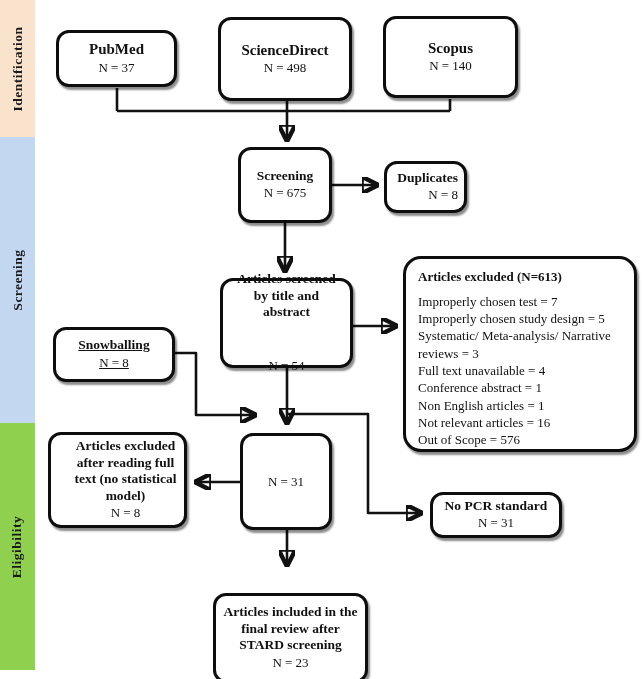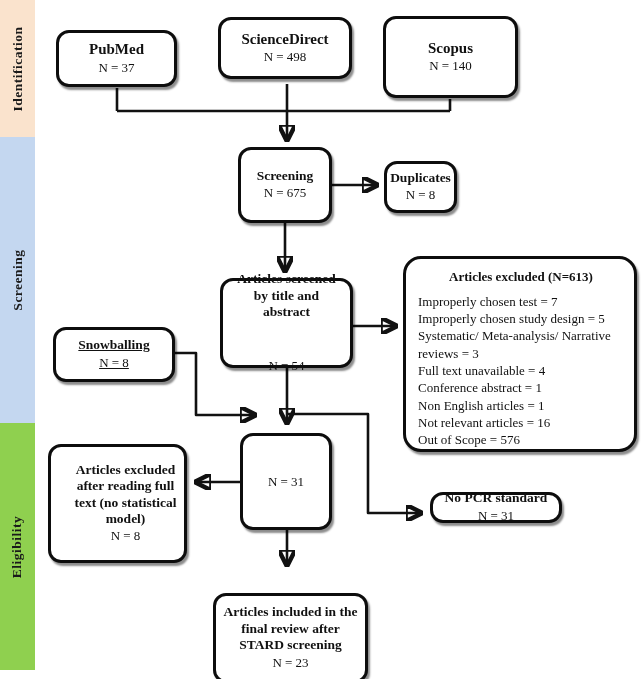--- a/index.html
+++ b/index.html
@@ -75,39 +75,39 @@
     line-height: 1.22;
   }
   .box-count {
     font-size: 13px;
     line-height: 1.3;
     margin-top: 1px;
   }
   .db-title { font-size: 15px; }   
 
   #box-pubmed        { left: 50px;  top: 30px;  width: 121px; height: 57px; margin-left: 6px; }
-  #box-sciencedirect { left: 218px; top: 17px;  width: 134px; height: 62px; }
+  #box-sciencedirect { left: 218px; top: 17px;  width: 134px; height: 84px; }
   #box-scopus        { left: 383px; top: 16px;  width: 135px; height: 82px; }
   #box-screening     { left: 238px; top: 147px; width: 94px;  height: 76px; }
-  #box-duplicates    { left: 384px; top: 161px; width: 73px;  height: 52px; }
+  #box-duplicates    { left: 384px; top: 161px; width: 83px;  height: 52px; align-items: flex-end; }
   #box-screened      { left: 220px; top: 278px; width: 133px; height: 90px; gap: 36px; }
   #box-snowballing   { left: 53px;  top: 327px; width: 122px; height: 55px; text-decoration: underline; }
   #box-included      { left: 240px; top: 433px; width: 92px;  height: 97px; }
-  #box-fulltext      { left: 48px;  top: 444px; width: 139px; height: 119px; padding-left: 22px; }
-  #box-nopcr         { left: 430px; top: 492px; width: 132px; height: 31px; }
+  #box-fulltext      { left: 48px;  top: 432px; width: 139px; height: 96px; padding-left: 22px; }
+  #box-nopcr         { left: 430px; top: 492px; width: 132px; height: 46px; }
   #box-final         { left: 213px; top: 573px; width: 155px; height: 90px; margin-top: 20px; }
 
   
   #box-excluded {
     left: 403px;
     top: 256px;
     width: 234px;
     height: 196px;
     justify-content: flex-start;
-    align-items: center;
+    align-items: flex-start;
     text-align: left;
     padding: 10px 10px 6px 12px;
     border-radius: 18px;
   }
   #box-excluded .box-title {
     text-align: center;
     font-size: 13px;
     margin-bottom: 8px;
   }
   .excluded-reason {

